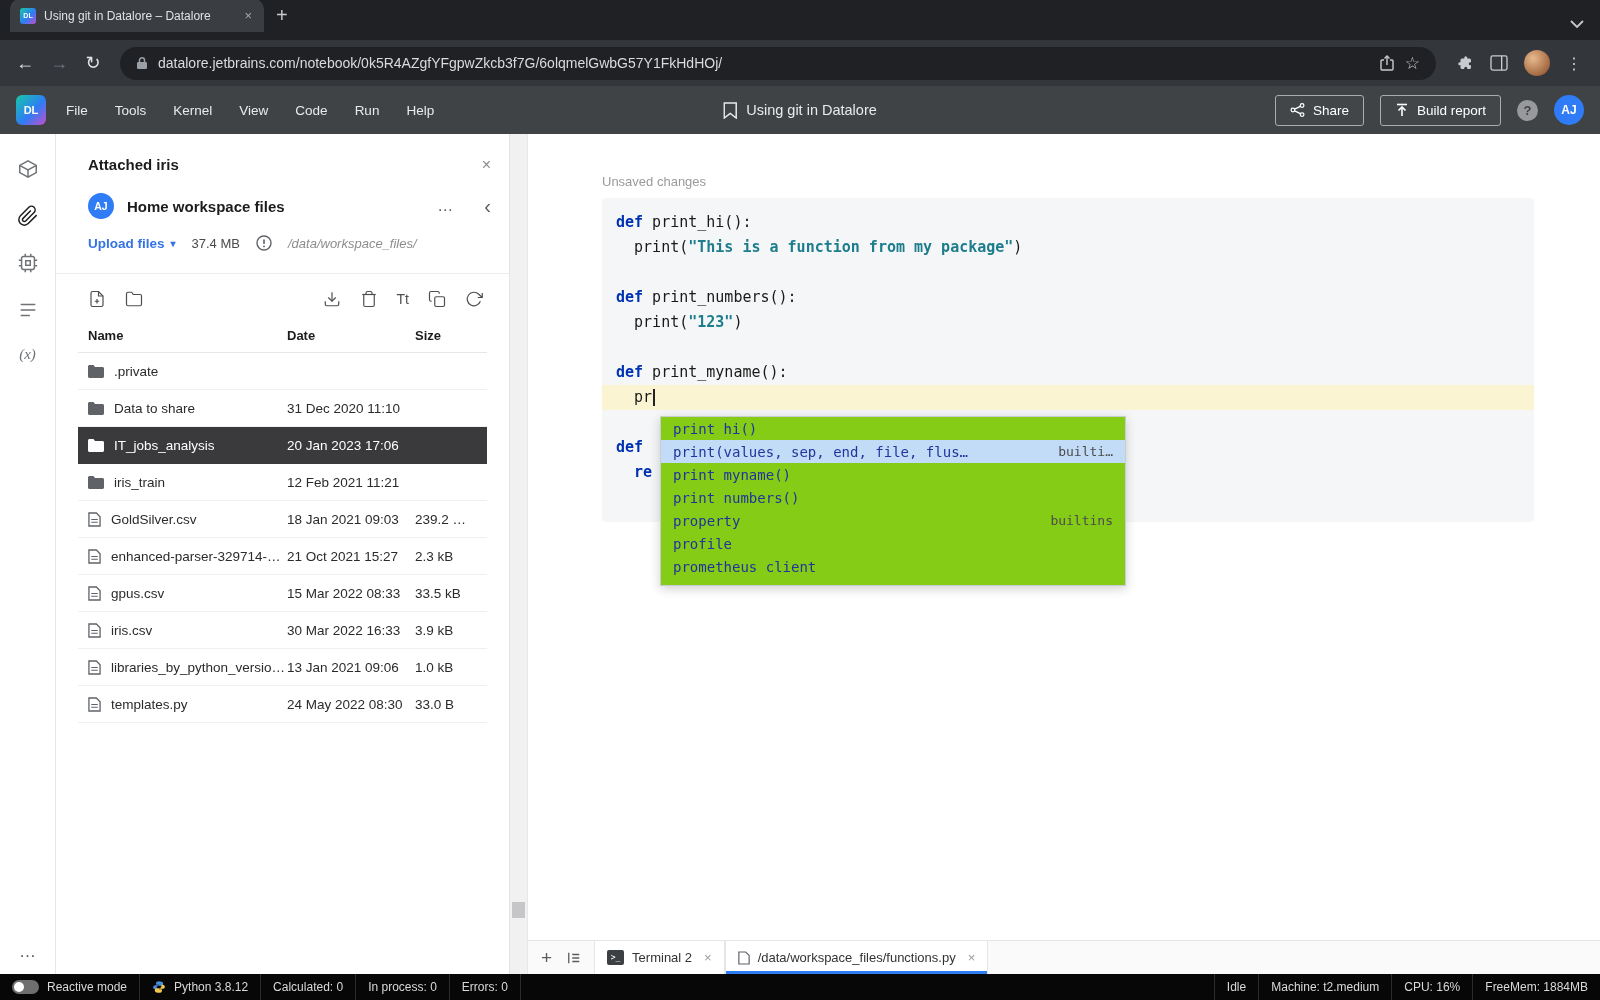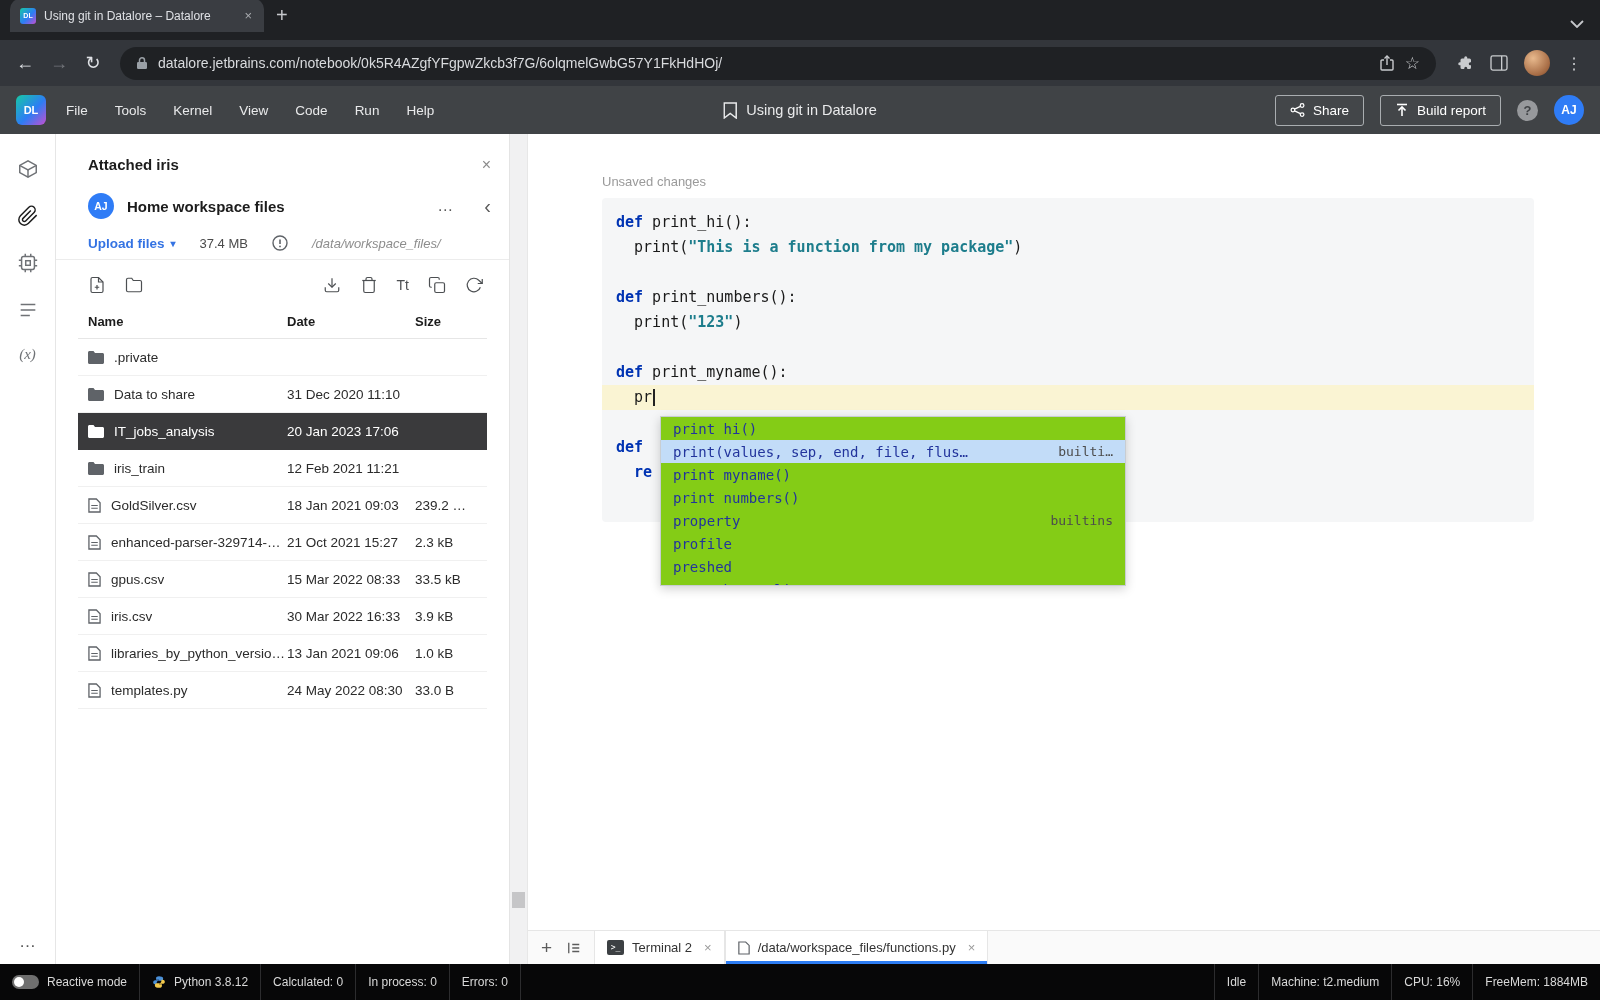--- a/index.html
+++ b/index.html
@@ -50,21 +50,21 @@
   
   .panel { width:454px; border-right:1px solid #e4e4e4; background:#fff; display:flex; flex-direction:column; flex:0 0 auto; }
   .panel-header { display:flex; align-items:center; justify-content:space-between; padding:22px 18px 10px 32px; }
   .panel-title { font-size:15px; font-weight:bold; color:#1c1c1c; }
   .x-btn { color:#8b8b8b; font-size:16px; line-height:1; }
   .ws-row { display:flex; align-items:center; gap:13px; padding:10px 18px 0 32px; }
   .ws-avatar { width:26px; height:26px; border-radius:50%; background:#2f7cf6; color:#fff; font-size:10.5px; font-weight:bold; display:flex; align-items:center; justify-content:center; }
   .ws-name { font-size:15px; font-weight:bold; color:#1c1c1c; flex:1; }
   .ws-kebab { color:#5a5a5a; font-size:16px; margin-right:18px; }
   .ws-collapse { color:#5a5a5a; font-size:20px; line-height:1; }
-  .upload-row { display:flex; align-items:center; gap:24px; padding:16px 18px 8px 32px; border-bottom:1px solid #ececec; }
+  .upload-row { display:flex; align-items:center; gap:16px; padding:16px 18px 22px 32px; border-bottom:1px solid #ececec; }
   .upload-link { color:#3473e3; font-size:13.5px; font-weight:bold; display:flex; align-items:center; gap:6px; }
   .upload-caret { font-size:10px; }
   .size-label { font-size:13px; color:#4a4a4a; }
   .path-label { font-size:13px; color:#8d8d8d; font-style:italic; }
   .tools-row { display:flex; align-items:center; gap:19px; padding:16px 26px 10px 32px; }
   .tool-btn svg { width:18px; height:18px; stroke:#4c4f52; fill:none; stroke-width:1.6; }
   .tool-tt { font-size:14px; font-weight:normal; color:#4c4f52; }
   .tools-spacer { flex:1; }
 
   .ftable { margin:0 22px; }
@@ -101,21 +101,21 @@
   
   .etabs { position:absolute; left:0; right:0; bottom:0; height:34px; background:#fafafa; border-top:1px solid #e6e6e6; display:flex; align-items:stretch; }
   .etab-tools { display:flex; align-items:center; gap:15px; padding:0 13px; }
   .etab-plus { color:#5c5c5c; font-size:19px; line-height:1; }
   .etab { display:flex; align-items:center; gap:8px; padding:0 12px; background:#fff; border-left:1px solid #e6e6e6; border-right:1px solid #e6e6e6; font-size:13px; color:#333; position:relative; white-space:nowrap; }
   .etab.active::after { content:""; position:absolute; left:0; right:0; bottom:0; height:3px; background:#2d7df4; }
   .etab .close { color:#9a9a9a; font-size:13px; margin-left:4px; }
   .term-ico { width:17px; height:15px; background:#3c4043; border-radius:2px; color:#fff; font-size:8px; display:flex; align-items:center; justify-content:center; font-family:"DejaVu Sans Mono", monospace; }
 
   
-  .statusbar { height:36px; background:#070708; display:flex; align-items:center; color:#d9d9d9; font-size:12px; flex:0 0 auto; }
+  .statusbar { height:26px; background:#070708; display:flex; align-items:center; color:#d9d9d9; font-size:12px; flex:0 0 auto; }
   .sitem { display:flex; align-items:center; gap:8px; padding:0 12px; height:100%; }
   .sleft { display:flex; height:100%; }
   .sleft .sitem { border-right:1px solid #2c2c2e; }
   .sright { margin-left:auto; display:flex; height:100%; }
   .sright .sitem { border-left:1px solid #2c2c2e; }
   .toggle { width:27px; height:14px; border-radius:7px; background:#6f6f6f; position:relative; flex:0 0 auto; }
   .toggle::after { content:""; position:absolute; left:2px; top:2px; width:10px; height:10px; border-radius:50%; background:#fff; }
 
   svg { display:block; }
 </style>
@@ -488,23 +488,20 @@
             <span class="plabel">print_numbers()</span>
           </div>
           <div class="pitem">
             <span class="plabel">property</span>
             <span class="tail">builtins</span>
           </div>
           <div class="pitem">
             <span class="plabel">profile</span>
           </div>
           <div class="pitem">
-            <span class="plabel">preshed</span>
-          </div>
-          <div class="pitem">
             <span class="plabel">prometheus_client</span>
           </div>
         </div>
 
       <div class="etabs">
         <div class="etab-tools">
           <span class="etab-plus">+</span>
           <span>
             <svg width="14" height="14" viewBox="0 0 16 16" fill="none" stroke="#5c5c5c" stroke-width="1.5">
                 <path d="M2 2v12"></path>

